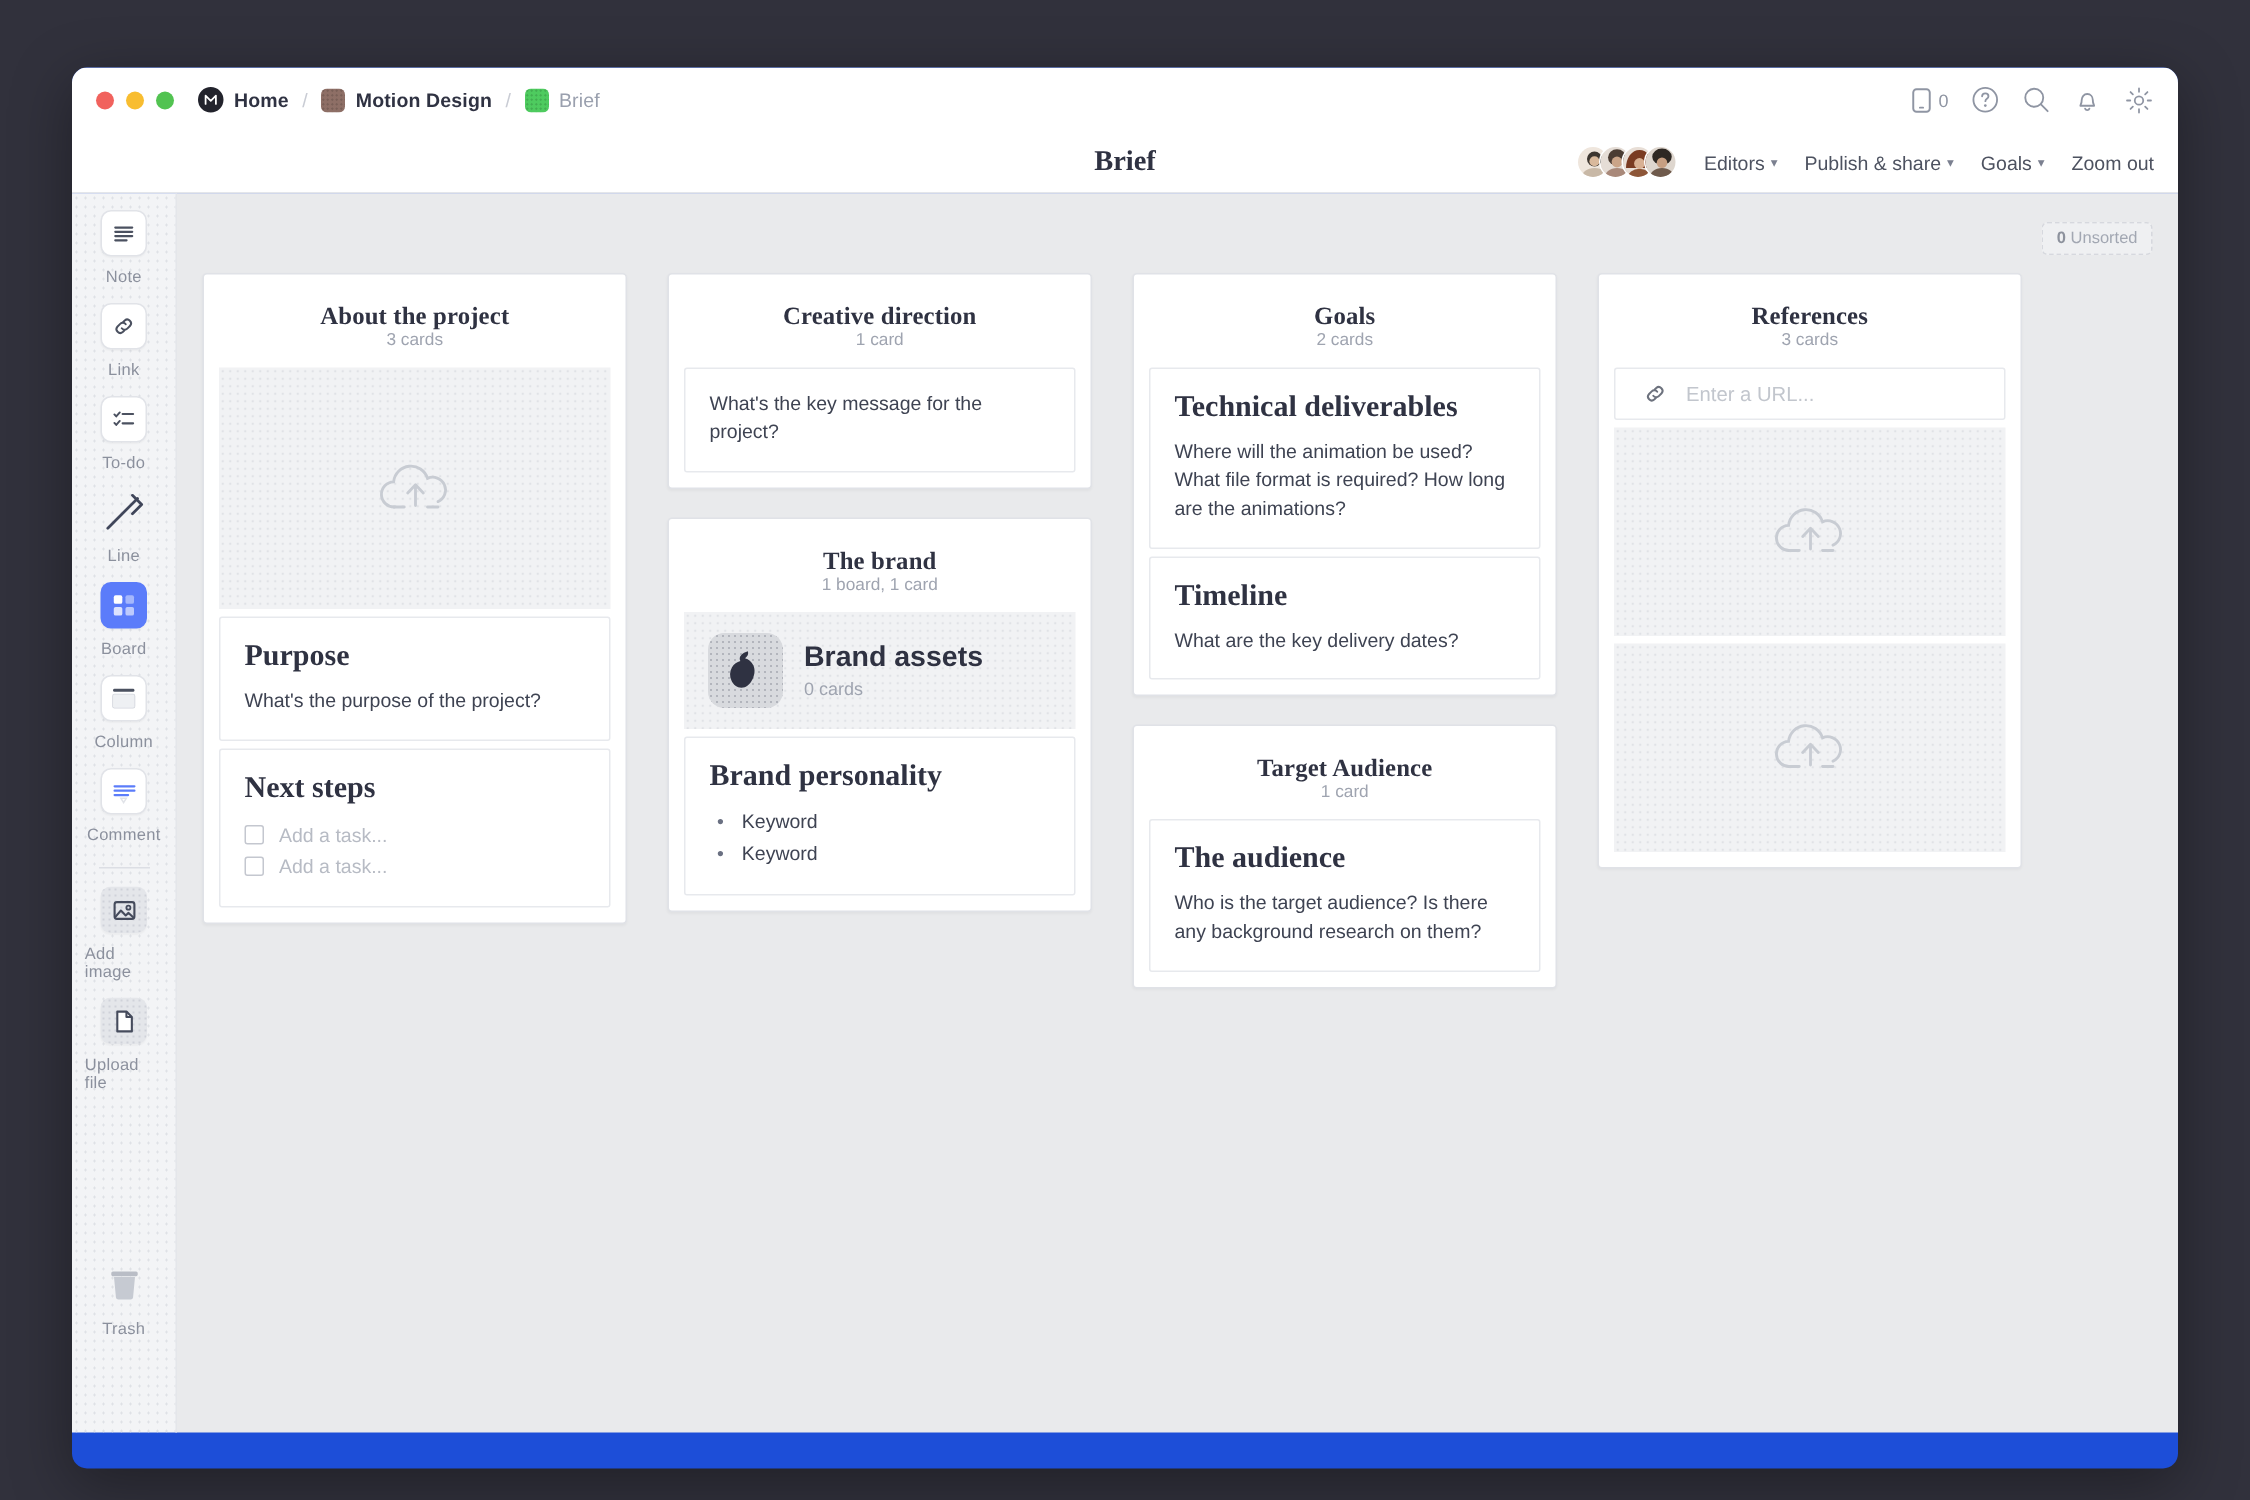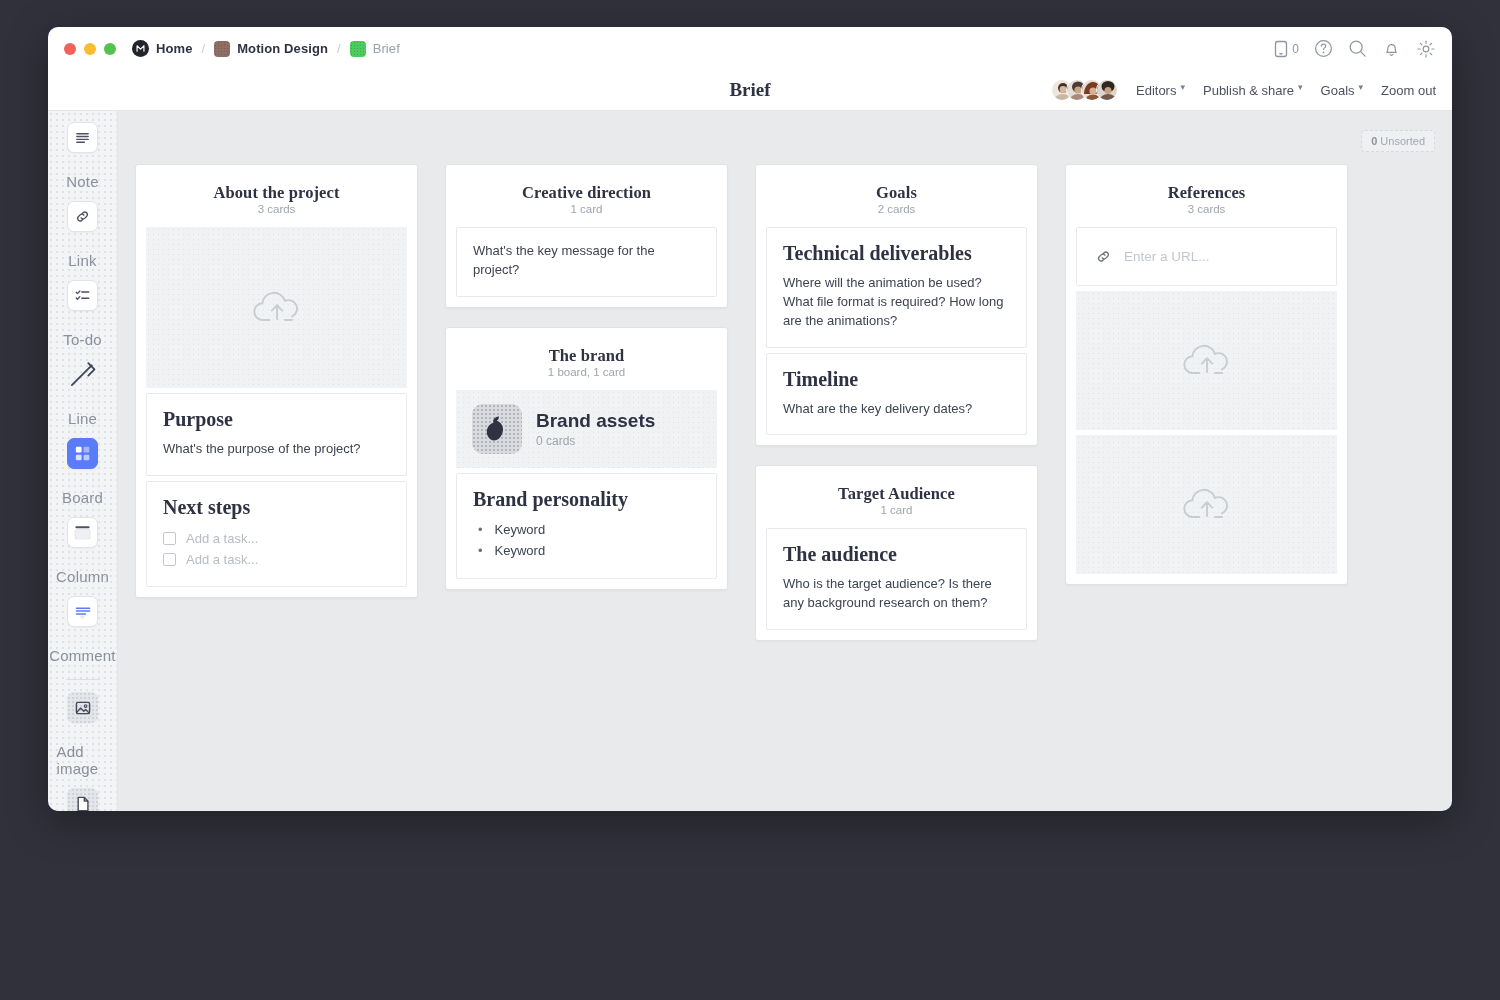--- a/index.html
+++ b/index.html
@@ -5,22 +5,22 @@
   * { box-sizing: border-box; margin: 0; padding: 0; }
   html, body {
     width: 1500px; height: 1000px;
     background: #31313c;
     font-family: "Liberation Sans", sans-serif;
     overflow: hidden;
   }
   .desktop { position: relative; width: 1500px; height: 1000px; }
 
   .window {
-    position: absolute; left: 48px; top: 27px;
-    width: 1404px; height: 784px;
+    position: absolute; left: 48px; top: 45px;
+    width: 1404px; height: 934px;
     background: #1d4ed8;
     border-radius: 10px;
     overflow: hidden;
     box-shadow: 0 10px 40px rgba(0,0,0,0.35);
   }
 
   
   .titlebar {
     position: relative; height: 43px;
     background: #ffffff;
@@ -79,21 +79,21 @@
     position: relative; z-index: 2;
   }
   .avatars { display: flex; align-items: center; }
   .av {
     width: 22px; height: 22px; border-radius: 50%;
     border: 1.5px solid #fff; margin-left: -7px;
     overflow: hidden; position: relative;
   }
   .av:first-child { margin-left: 0; }
   .hdr-link {
-    font-size: 13px; color: #4d5260; display: flex; gap: 4px;
+    font-size: 13px; color: #4d5260; display: flex; align-items: center; gap: 4px;
     cursor: default; white-space: nowrap;
   }
   .caret { font-size: 9px; color: #7b8090; line-height: 1; }
 
   
   .body { display: flex; height: 826px; }
 
   .sidebar {
     width: 70px; flex: 0 0 70px;
     background: #f3f4f6;
@@ -115,21 +115,21 @@
     box-shadow: 0 1px 1px rgba(0,0,0,0.03);
   }
   .tool .glyph.plain { background: transparent; border: none; box-shadow: none; }
   .tool .glyph.dotted {
     background: #e4e6ea; border: none;
     background-image: radial-gradient(#cfd2d9 0.8px, transparent 0.9px);
     background-size: 4px 4px;
   }
   .tool .glyph.active { background: #5b7cfa; border-color: #5b7cfa; }
   .tool .lbl {
-    margin-top: 20px; font-size: 15px; color: #8b909d; letter-spacing: .2px;
+    margin-top: 8px; font-size: 11px; color: #8b909d; letter-spacing: .2px;
   }
   .sb-divider { width: 34px; height: 1px; background: #dcdee4; margin: 4px 0 12px; }
   .sb-trash { position: absolute; bottom: 52px; }
 
   .canvas {
     flex: 1; background: #e9eaec; position: relative; overflow: hidden;
   }
   .unsorted {
     position: absolute; right: 17px; top: 19px;
     background: #eff0f2; border: 1px dashed #d6d8de; border-radius: 4px;
@@ -198,21 +198,21 @@
     background: #d8dade;
     background-image: radial-gradient(rgba(90,95,110,.30) 0.9px, transparent 1px);
     background-size: 4px 4px;
     display: flex; align-items: center; justify-content: center; flex: 0 0 50px;
   }
   .sb-name { font-size: 19px; font-weight: bold; color: #2f3242; }
   .sb-count { font-size: 12px; color: #9fa4b0; margin-top: 2px; }
 
   .urlrow {
     background: #fff; border: 1px solid #e7e9ed; border-radius: 2px;
-    display: flex; align-items: center; gap: 12px; padding: 20px 18px;
+    display: flex; align-items: center; gap: 12px; padding: 8px 18px;
   }
   .url-ph { font-size: 13.5px; color: #c2c6cd; }
 
   svg { display: block; }
 </style>
 </head>
 <body>
 
 <div class="desktop">
   <div class="window">

